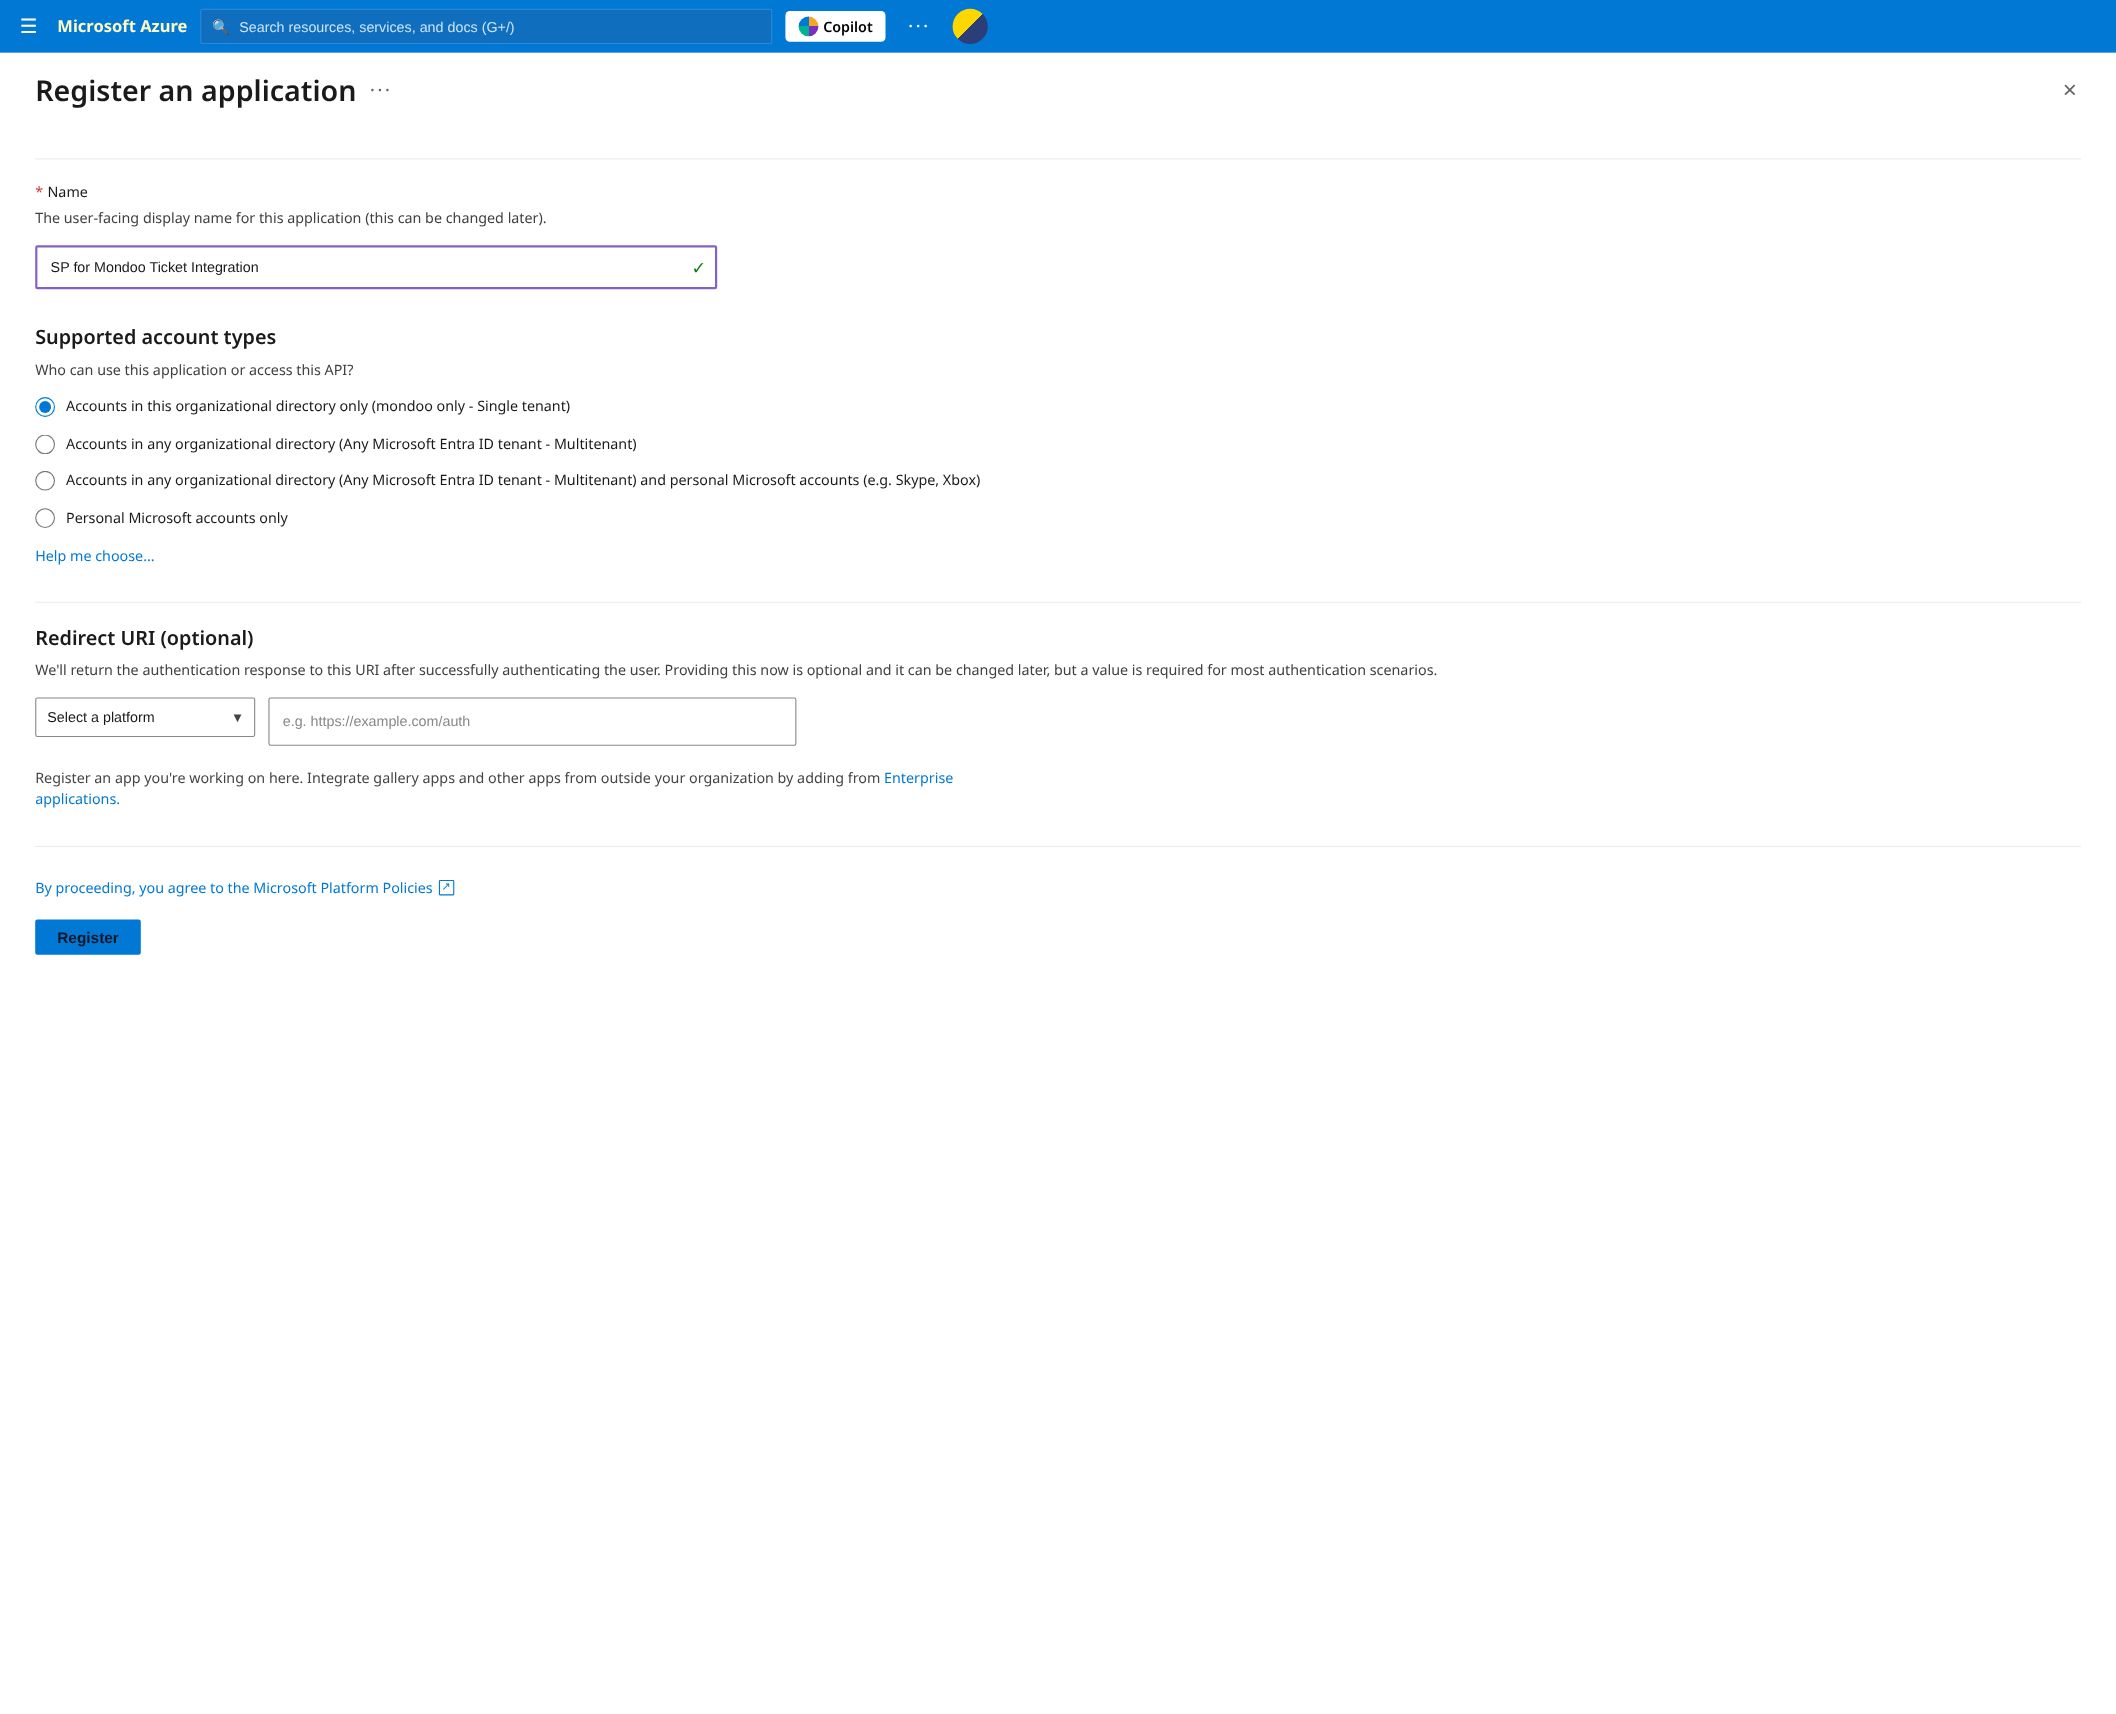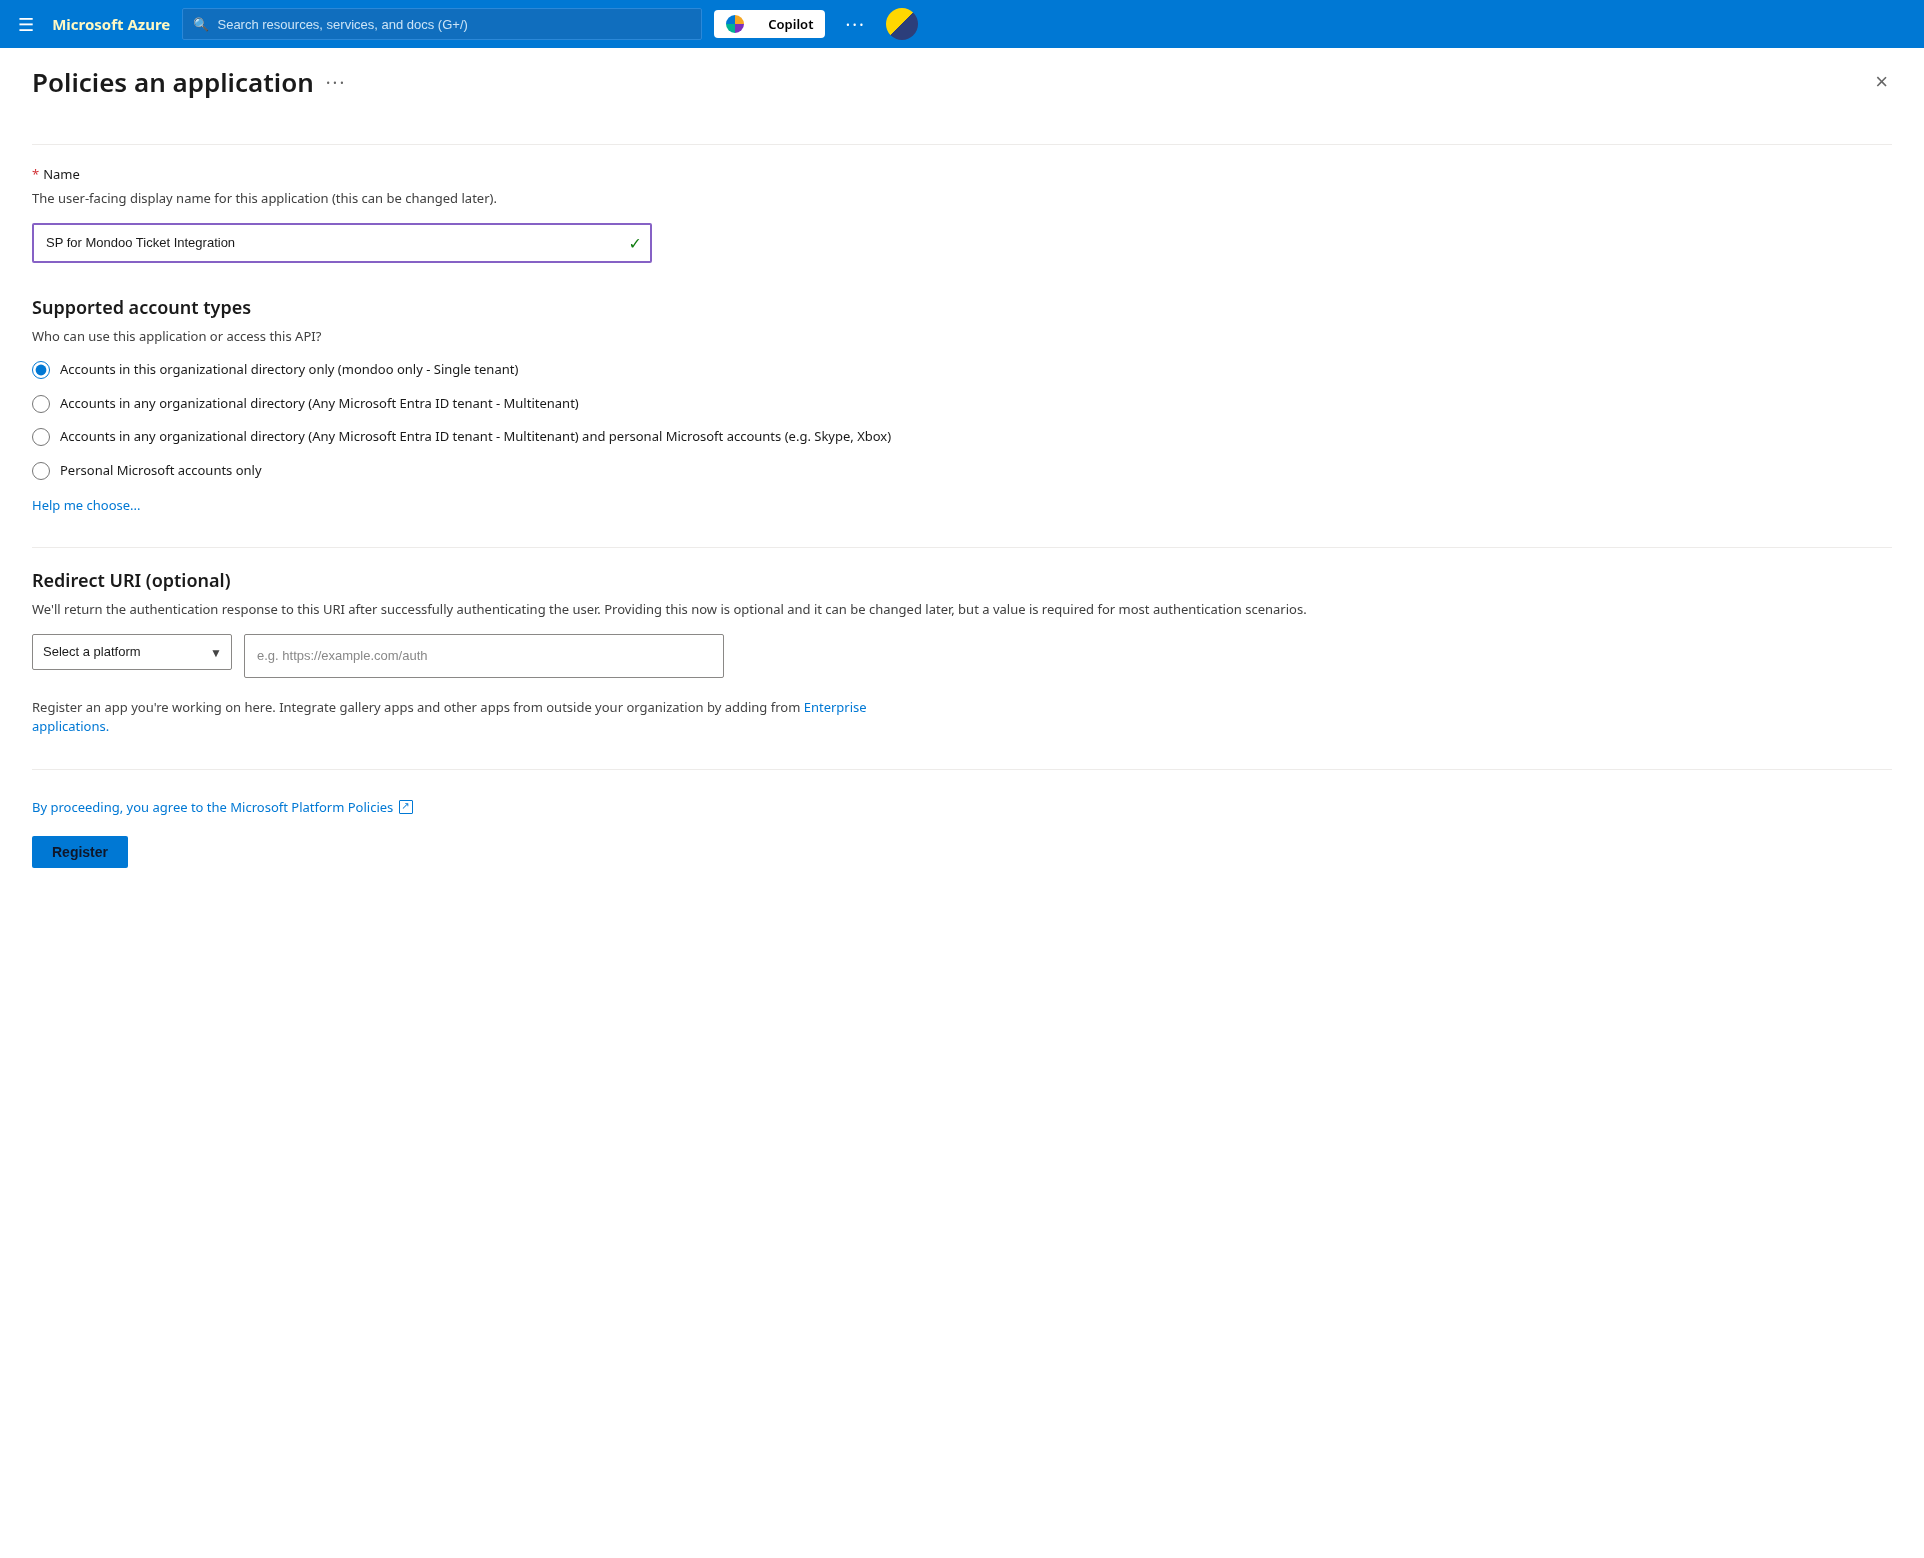--- a/index.html
+++ b/index.html
@@ -48,21 +48,21 @@
       font-size: 13px;
       width: 100%;
     }
     .topnav-search input::placeholder { color: #cce4f6; }
     .topnav-copilot {
       background: white;
       border-radius: 4px;
       padding: 5px 12px;
       display: flex;
       align-items: center;
-      gap: 24px;
+      gap: 4px;
       cursor: pointer;
       font-size: 13px;
       font-weight: 600;
     }
     .copilot-icon {
       width: 18px;
       height: 18px;
       border-radius: 50%;
       background: conic-gradient(#f5a623 0deg 90deg, #7b2fbe 90deg 180deg, #00b294 180deg 270deg, #0078d4 270deg 360deg);
     }
@@ -355,21 +355,21 @@
   <div class="topnav-avatar"></div>
 </nav>
 
 <div class="main-container">
 
   
 
   
   <div class="page-header">
     <div class="page-title-area">
-      <h1 class="page-title">Policies an application</h1>
+      <h1 class="page-title">Register an application</h1>
       <span class="page-header-dots">···</span>
     </div>
     <button class="close-btn" style="background:none;border:none;font-size:22px;color:#666;cursor:pointer;">×</button>
   </div>
 
   <hr class="divider-line">
 
   
   <div class="form-section">
     <div class="section-label">

